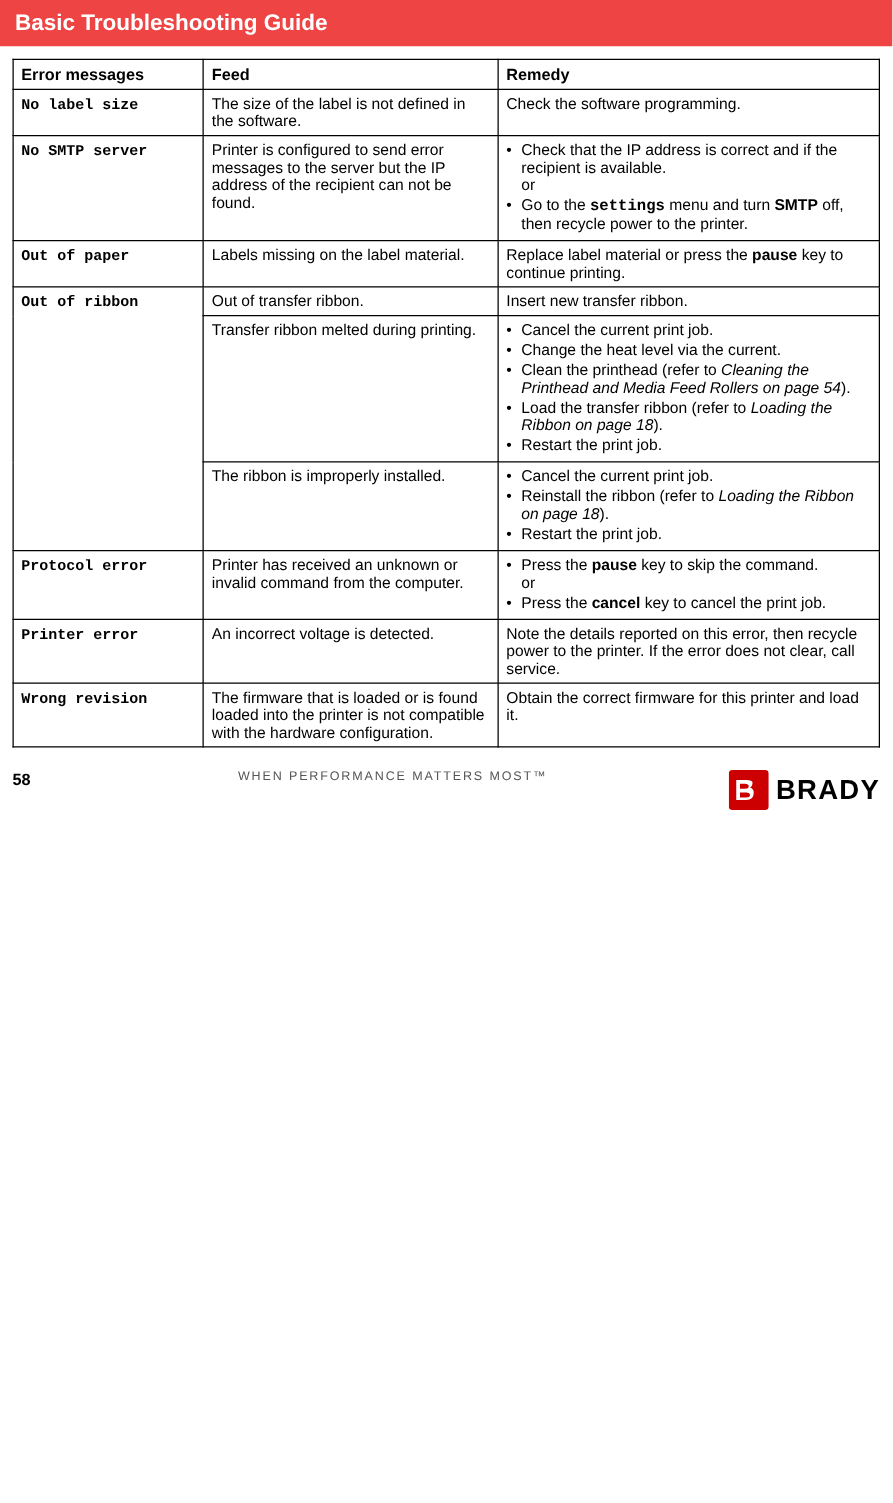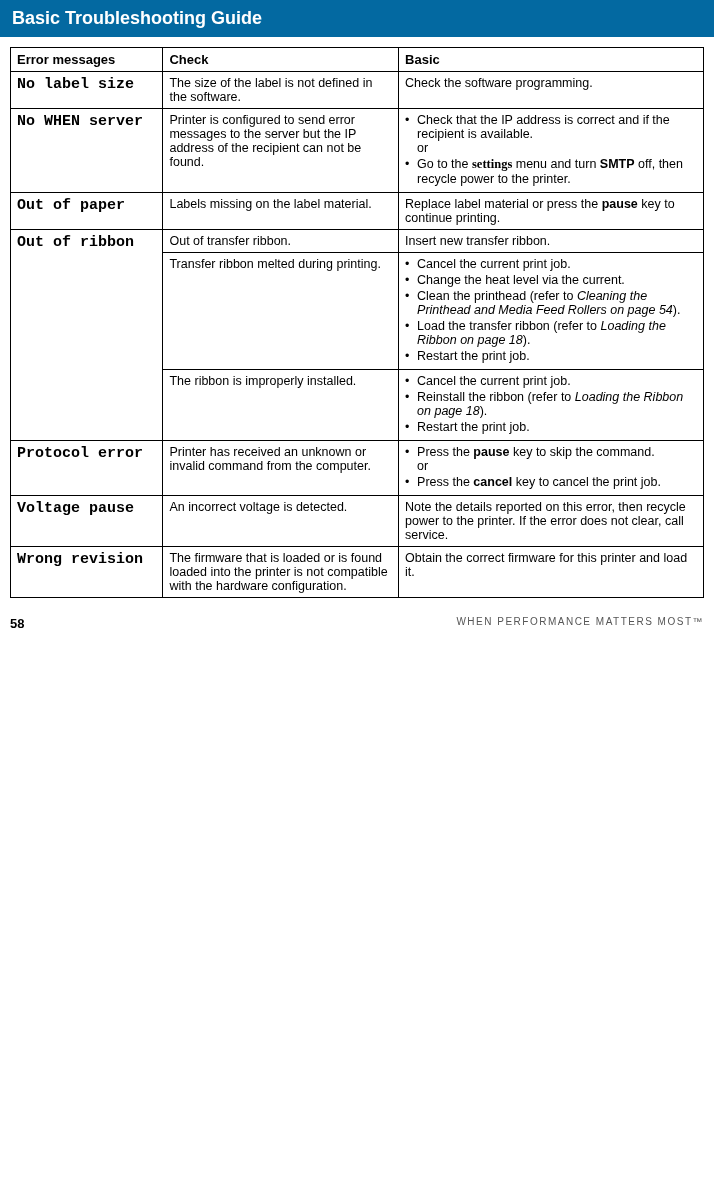--- a/index.html
+++ b/index.html
@@ -7,21 +7,21 @@
     body {
       width: 714px;
       min-height: 1202px;
       font-family: Arial, sans-serif;
       font-size: 13px;
       background: #fff;
       color: #000;
     }
 
     .page-header {
-      background: #0369a1;
+      background: #ef4444;
       color: #fff;
       padding: 8px 12px;
       font-size: 18px;
       font-weight: bold;
     }
 
     .main-content {
       padding: 10px 10px 0 10px;
     }
 
@@ -42,21 +42,21 @@
 
     tbody tr td {
       border: 1px solid #000;
       padding: 4px 6px;
       vertical-align: top;
       font-size: 12.5px;
     }
 
     .error-code {
       font-family: 'Courier New', Courier, monospace;
-      font-size: 15px;
+      font-size: 12px;
       font-weight: bold;
     }
 
     .bullet-list {
       list-style: none;
       padding: 0;
       margin: 0;
     }
 
     .bullet-list li {
@@ -65,21 +65,21 @@
       margin-bottom: 2px;
     }
 
     .bullet-list li::before {
       content: "•";
       position: absolute;
       left: 0;
     }
 
     code {
-      font-family: Liberation Serif, serif;
+      font-family: Liberation Mono, monospace;
       font-weight: bold;
     }
 
     .footer {
       display: flex;
       align-items: flex-start;
       justify-content: space-between;
       padding: 10px 10px;
       margin-top: 8px;
     }
@@ -120,34 +120,34 @@
 
 <div class="page-header">
   <span>Basic Troubleshooting Guide</span>
 </div>
 
 <div class="main-content">
   <table>
     <thead>
       <tr>
         <th style="width:22%">Error messages</th>
-        <th style="width:34%">Check</th>
-        <th style="width:44%">Basic</th>
+        <th style="width:34%">Feed</th>
+        <th style="width:44%">Remedy</th>
       </tr>
     </thead>
     <tbody>
 
       <tr>
         <td><span class="error-code">No label size</span></td>
         <td>The size of the label is not defined in the software.</td>
         <td>Check the software programming.</td>
       </tr>
 
       <tr>
-        <td><span class="error-code">No WHEN server</span></td>
+        <td><span class="error-code">No SMTP server</span></td>
         <td>Printer is configured to send error messages to the server but the IP address of the recipient can not be found.</td>
         <td>
           <ul class="bullet-list">
             <li>Check that the IP address is correct and if the recipient is available.<br>or</li>
             <li>Go to the <code>settings</code> menu and turn <strong>SMTP</strong> off, then recycle power to the printer.</li>
           </ul>
         </td>
       </tr>
 
       <tr>
@@ -191,34 +191,41 @@
         <td>Printer has received an unknown or invalid command from the computer.</td>
         <td>
           <ul class="bullet-list">
             <li>Press the <strong>pause</strong> key to skip the command.<br>or</li>
             <li>Press the <strong>cancel</strong> key to cancel the print job.</li>
           </ul>
         </td>
       </tr>
 
       <tr>
-        <td><span class="error-code">Voltage pause</span></td>
+        <td><span class="error-code">Printer error</span></td>
         <td>An incorrect voltage is detected.</td>
         <td>Note the details reported on this error, then recycle power to the printer. If the error does not clear, call service.</td>
       </tr>
 
       <tr>
         <td><span class="error-code">Wrong revision</span></td>
         <td>The firmware that is loaded or is found loaded into the printer is not compatible with the hardware configuration.</td>
         <td>Obtain the correct firmware for this printer and load it.</td>
       </tr>
     </tbody>
   </table>
 </div>
 
 <div class="footer">
   <div class="footer-page">
     <span>58</span>
   </div>
   <div class="footer-tagline">
     <span>WHEN PERFORMANCE MATTERS MOST</span><span>™</span>
   </div>
+  <div class="brady-logo">
+    <svg class="brady-icon" viewBox="0 0 32 32" xmlns="http://www.w3.org/2000/svg">
+      <rect width="32" height="32" rx="3" fill="#cc0000"></rect>
+      <path d="M6 8 L6 24 L14 24 Q20 24 20 18 Q20 15 17 14 Q19 13 19 10 Q19 8 14 8 Z M9 11 L13 11 Q16 11 16 13 Q16 15 13 15 L9 15 Z M9 18 L14 18 Q17 18 17 20 Q17 22 14 22 L9 22 Z" fill="white"></path>
+    </svg>
+    <span class="brady-text">BRADY</span>
+  </div>
 </div>
 
 </body></html>

